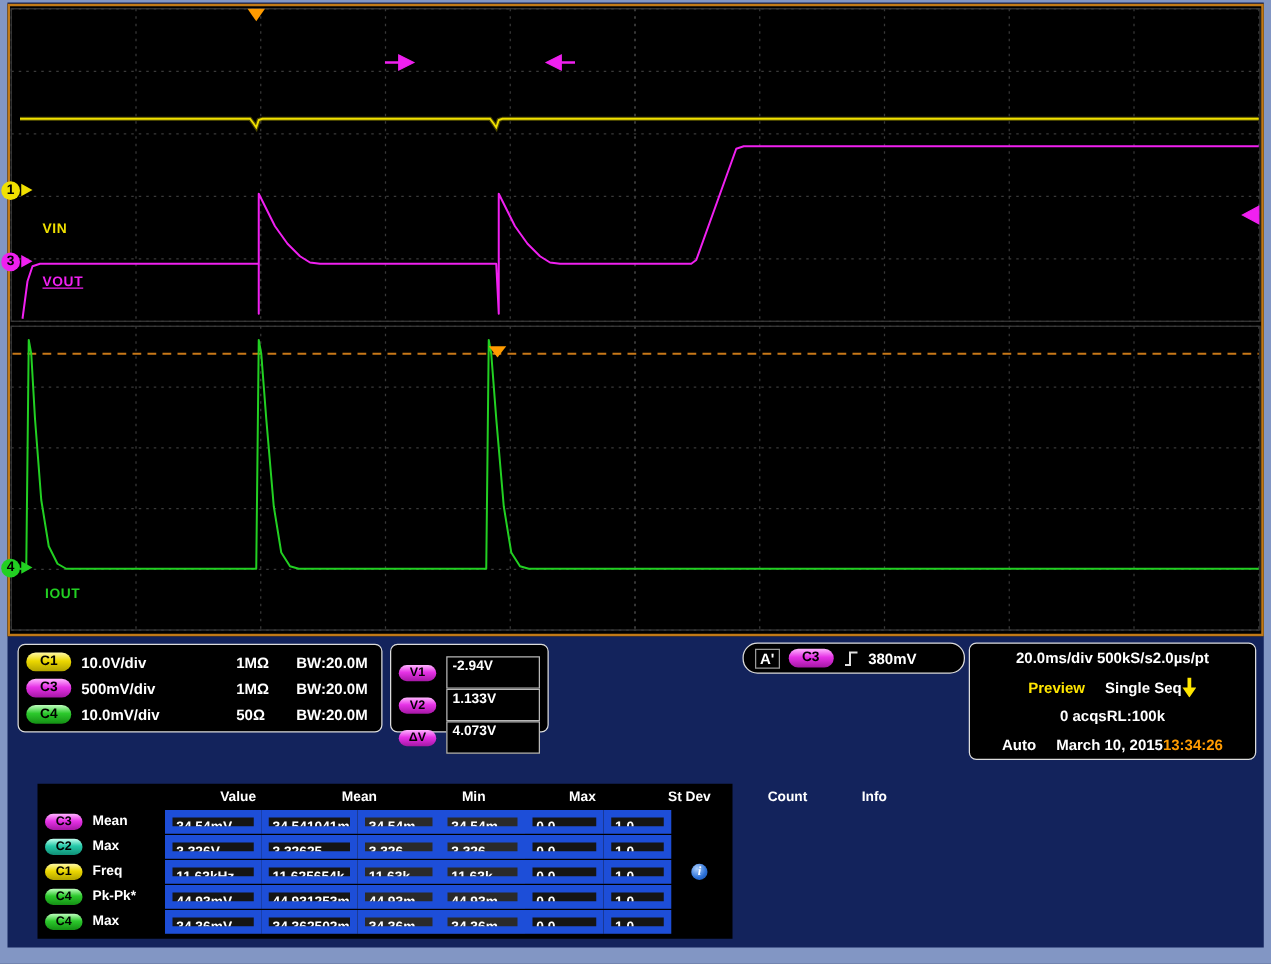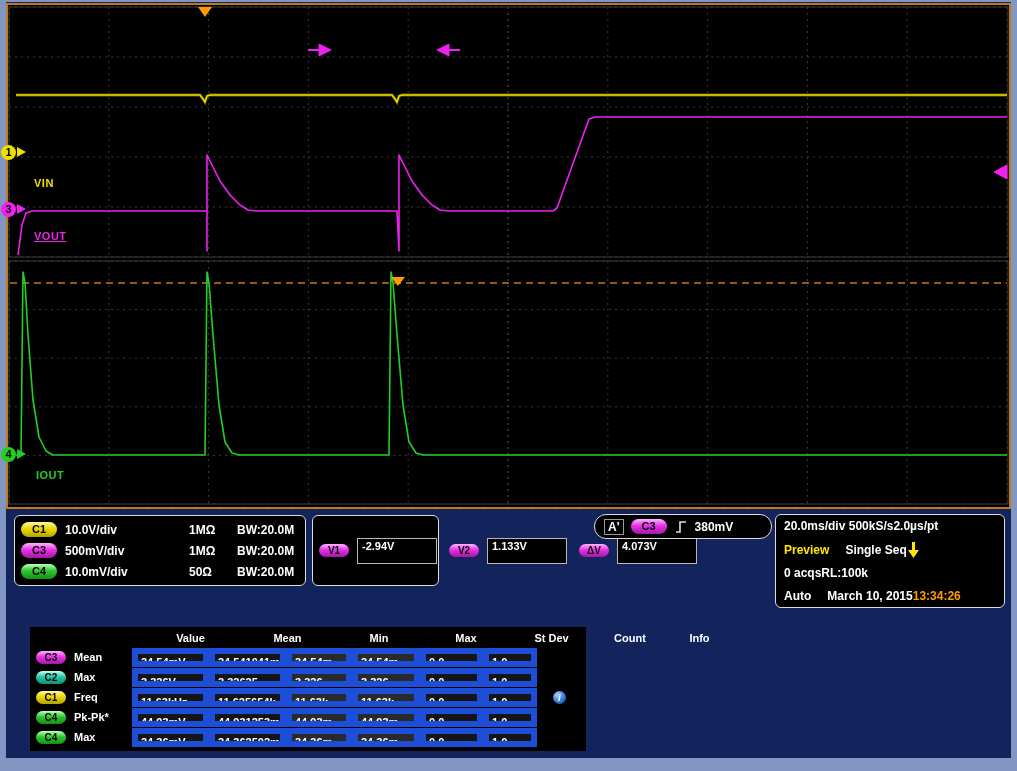--- a/index.html
+++ b/index.html
@@ -11,42 +11,42 @@
   .badge{position:absolute;width:15px;height:15px;border-radius:50%;color:#000;font-weight:bold;font-size:11px;line-height:15px;text-align:center;z-index:6;}
   .b1{background:#f0e000;left:1px;top:145px;}
   .b3{background:#f020f0;left:1px;top:202px;}
   .b4{background:#22d022;left:1px;top:447px;}
   .badge-arrow{position:absolute;width:0;height:0;border-top:5px solid transparent;border-bottom:5px solid transparent;z-index:6;}
   .a1{border-left:9px solid #f0e000;left:17px;top:147px;}
   .a3{border-left:9px solid #f020f0;left:17px;top:204px;}
   .a4{border-left:9px solid #22d022;left:17px;top:449px;}
   .trace-label{position:absolute;font-size:11px;font-weight:bold;z-index:6;letter-spacing:.5px;}
   .l-vin{left:34px;top:177px;color:#f0e000;}
-  .l-vout{left:34px;top:230px;color:#f020f0;text-decoration:underline;}
+  .l-vout{left:34px;top:220px;color:#f020f0;text-decoration:underline;}
   .l-iout{left:36px;top:469px;color:#22d022;}
   .box{position:absolute;background:#000;border:1px solid #dcdcdc;border-radius:6px;color:#fff;}
   .ch-box{left:14px;top:515px;width:292px;height:71px;display:flex;flex-direction:column;justify-content:space-around;padding:3px 0;}
-  .cur-box{left:312px;top:515px;width:127px;height:71px;display:flex;justify-content:space-around;padding:3px 0;}
+  .cur-box{left:312px;top:515px;width:127px;height:71px;display:flex;flex-direction:column;justify-content:space-around;padding:9px 0;}
   .trig-box{left:594px;top:514px;width:178px;height:25px;border-radius:12px;display:flex;align-items:center;gap:7px;padding:0 9px;}
   .horiz-box{left:775px;top:514px;width:230px;height:94px;display:flex;flex-direction:column;justify-content:space-between;padding:4px 8px;}
   .ro{display:flex;align-items:center;padding:0 6px;gap:8px;}
   .pill{display:inline-block;min-width:30px;padding:0 3px;height:13px;border-radius:7px;font-size:10px;line-height:13px;font-weight:bold;color:#000;text-align:center;}
   .pill.big{min-width:36px;height:15px;line-height:15px;font-size:11px;border-radius:8px;}
   .pc1{background:linear-gradient(#fff9a8,#ecd800 45%,#b2a400);}
   .pc2{background:linear-gradient(#c2ffee,#25c9a9 45%,#0f8f76);}
   .pc3{background:linear-gradient(#ffb6ff,#e632e6 45%,#a517a5);}
   .pc4{background:linear-gradient(#c0ffc0,#2cc92c 45%,#148f14;);background:linear-gradient(#c0ffc0,#2cc92c 45%,#148f14);}
   .pv{background:linear-gradient(#ffb6ff,#e632e6 45%,#a517a5);}
   .wtxt{font-size:12px;font-weight:bold;color:#fff;}
   .scale{width:116px;font-size:12px;font-weight:bold;}
   .imp{width:40px;font-size:12px;font-weight:bold;}
   .bw{font-size:12px;font-weight:bold;}
   .vbox{display:inline-block;width:80px;height:26px;border:1px solid #b8b8b8;background:#000;font-size:11px;font-weight:bold;line-height:15px;padding-left:4px;}
   .amode{font-size:12px;font-weight:bold;border:1px solid #9a9a9a;padding:0 3px;line-height:14px;}
-  .hrow{display:flex;justify-content:flex-start;align-items:center;font-size:12px;font-weight:bold;}
+  .hrow{display:flex;justify-content:center;align-items:center;font-size:12px;font-weight:bold;}
   .hleft{display:flex;gap:16px;align-items:center;}
   .yellow{color:#ffe600;}
   .orange{color:#ff9b00;}
   .meas{position:absolute;left:30px;top:627px;width:556px;background:#000;padding:2px 2px 4px 2px;}
   .meas-row{display:grid;grid-template-columns:100px 77px 77px 66px 68px 63px 54px 45px;height:20px;align-items:center;color:#fff;font-size:11px;font-weight:bold;}
   .meas-row.head{height:18px;gap:20px;}
   .hc{text-align:center;}
   .name-cell{display:flex;align-items:center;gap:8px;padding-left:4px;}
   .cell{border:6px solid #1d4ed8;background:#151515;height:19px;line-height:17px;padding-left:3px;overflow:hidden;}
   .cell.alt{background:#2a2a2a;}

